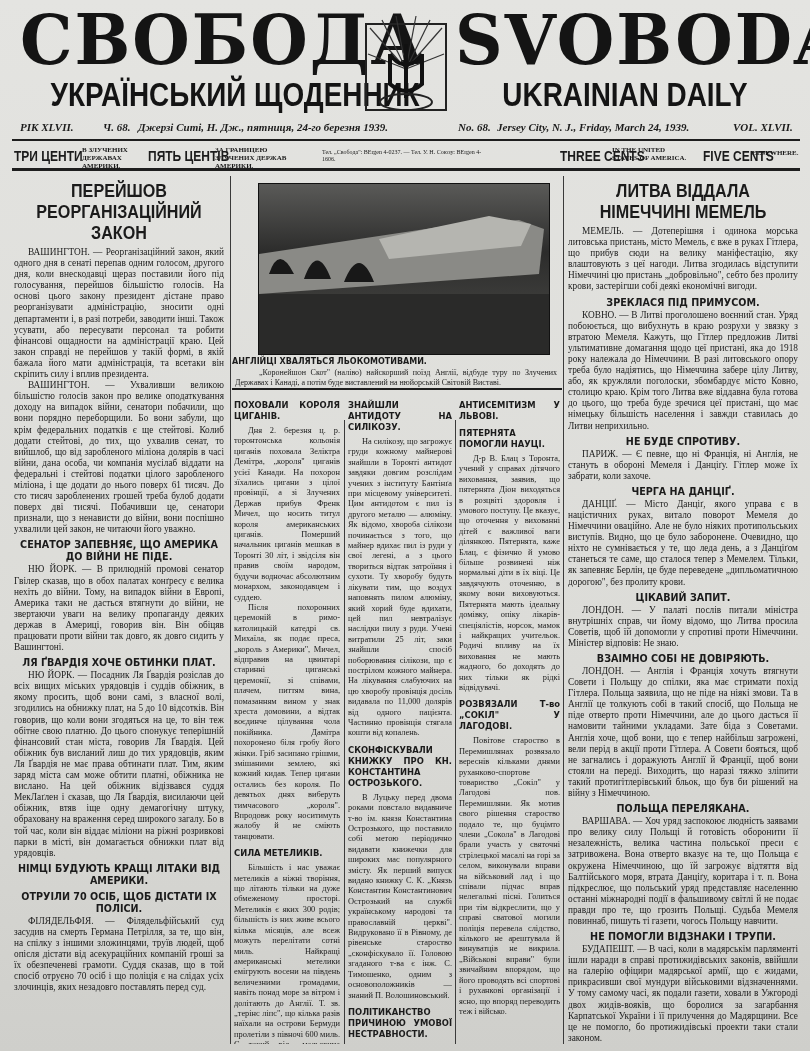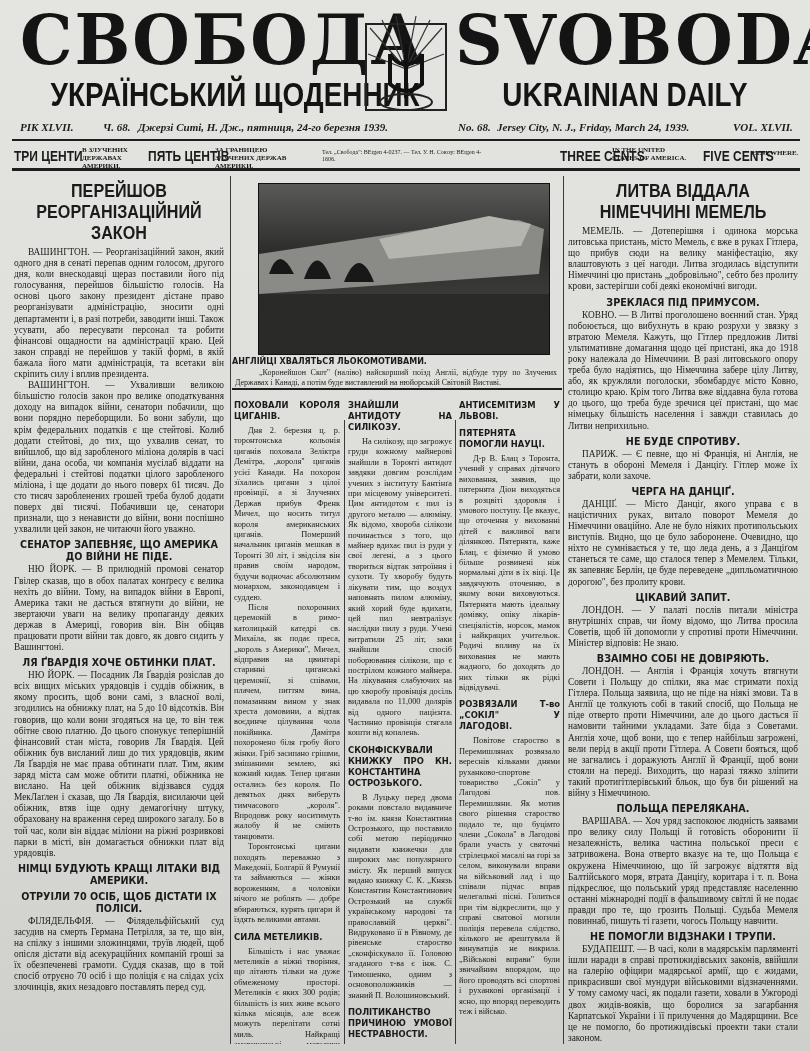--- a/index.html
+++ b/index.html
@@ -123,21 +123,20 @@
         <p>ФІЛЯДЕЛЬФІЯ. — Філядельфійський суд засудив на смерть Германа Петрілля, за те, що він, на спілку з іншими зложинцями, труїв людей, щоб опісля дістати від асекураційних компаній гроші за їх обезпеченеві грамоти. Суддя сказав, що в той спосіб отруєно 70 осіб і що поліція є на слідах усіх злочинців, яких незадовго поставлять перед суд.</p>
       </div>
 
   </div>
 
   <div class="col" style="left:234px;top:394px;width:106px;height:650px;font-size:8.4px;line-height:10.4px">
     <div>
         <div class="h3">ПОХОВАЛИ КОРОЛЯ ЦИГАНІВ.</div>
         <p class="multi">Дня 2. березня ц. р. торонтонська кольонія циганів поховала Зеліктра Демітра, „короля" циганів усієї Канади. На похорон зїхались цигани з цілої провінції, а зі Злучених Держав прибув Френк Мичел, що носить титул короля американських циганів. Померший начальник циганів мешкав в Торонті 30 літ, і звідсіля він правив своїм народом, будучи водночас абсолютним монархом, законодавцем і суддею.</p>
         <p>Після похоронних церемоній в римо-католицькій катедрі св. Михаїла, як подає преса, „король з Америки", Мичел, відправив на цвинтарі старинні циганські церемонії, зі співами, плачем, питтям вина, помазанням вином у знак хреста домовини, а відтак воєдинче цілування чола покійника. Дамітра похоронено біля гробу його жінки. Гріб засипано грішми, змішаними землею, які кожний кидав. Тепер цигани остались без короля. По девятьох днях виберуть тимчасового „короля". Впродовж року носитимуть жалобу й не сміють танцювати.</p>
-        <p>Торонтонські цигани походять переважно з Македонії, Болгарії й Румунії та займаються — жінки вороженням, а чоловіки нічого не роблять — добре вбираються, курять цигари й їздять великими автами.</p>
       </div>
     <div>
         <div class="h3">СИЛА МЕТЕЛИКІВ.</div>
         <p>Більшість і нас уважає метеликів а ніжні творіння, що літають тільки на дуже обмеженому просторі. Метеликів є яких 300 родів; більшість із них живе всього кілька місяців, але всеж можуть перелітати сотні миль. Найкращі американські метелики емігрують восени на південь величезними громадами, навіть понад море за вітром і долітають до Англії. Т. зв. „терінс ліпс", що кілька разів наїхали на острови Бермуди пролетіли з півночі 600 миль. Є такий рід „мальовина пані", що хмарою летить вздовж північного американського побережжя, перелітає Середземне море і почелає понад Европою в червні до Англії. Деякі з них забілуються залітають аж до Ісляндії. Ті метелики летять 60 миль на годину. Вчені, що досліджували великі перелети метеликів стверджують, що в 1924 р. в одному із них брало участь 3 тисячі міліонів.</p>
       </div>
   </div>
 
   <div class="col" style="left:348px;top:394px;width:104px;height:650px;font-size:8.4px;line-height:10.4px">
     <div>
         <div class="h3">ЗНАЙШЛИ АНТИДОТУ НА СИЛІКОЗУ.</div>

